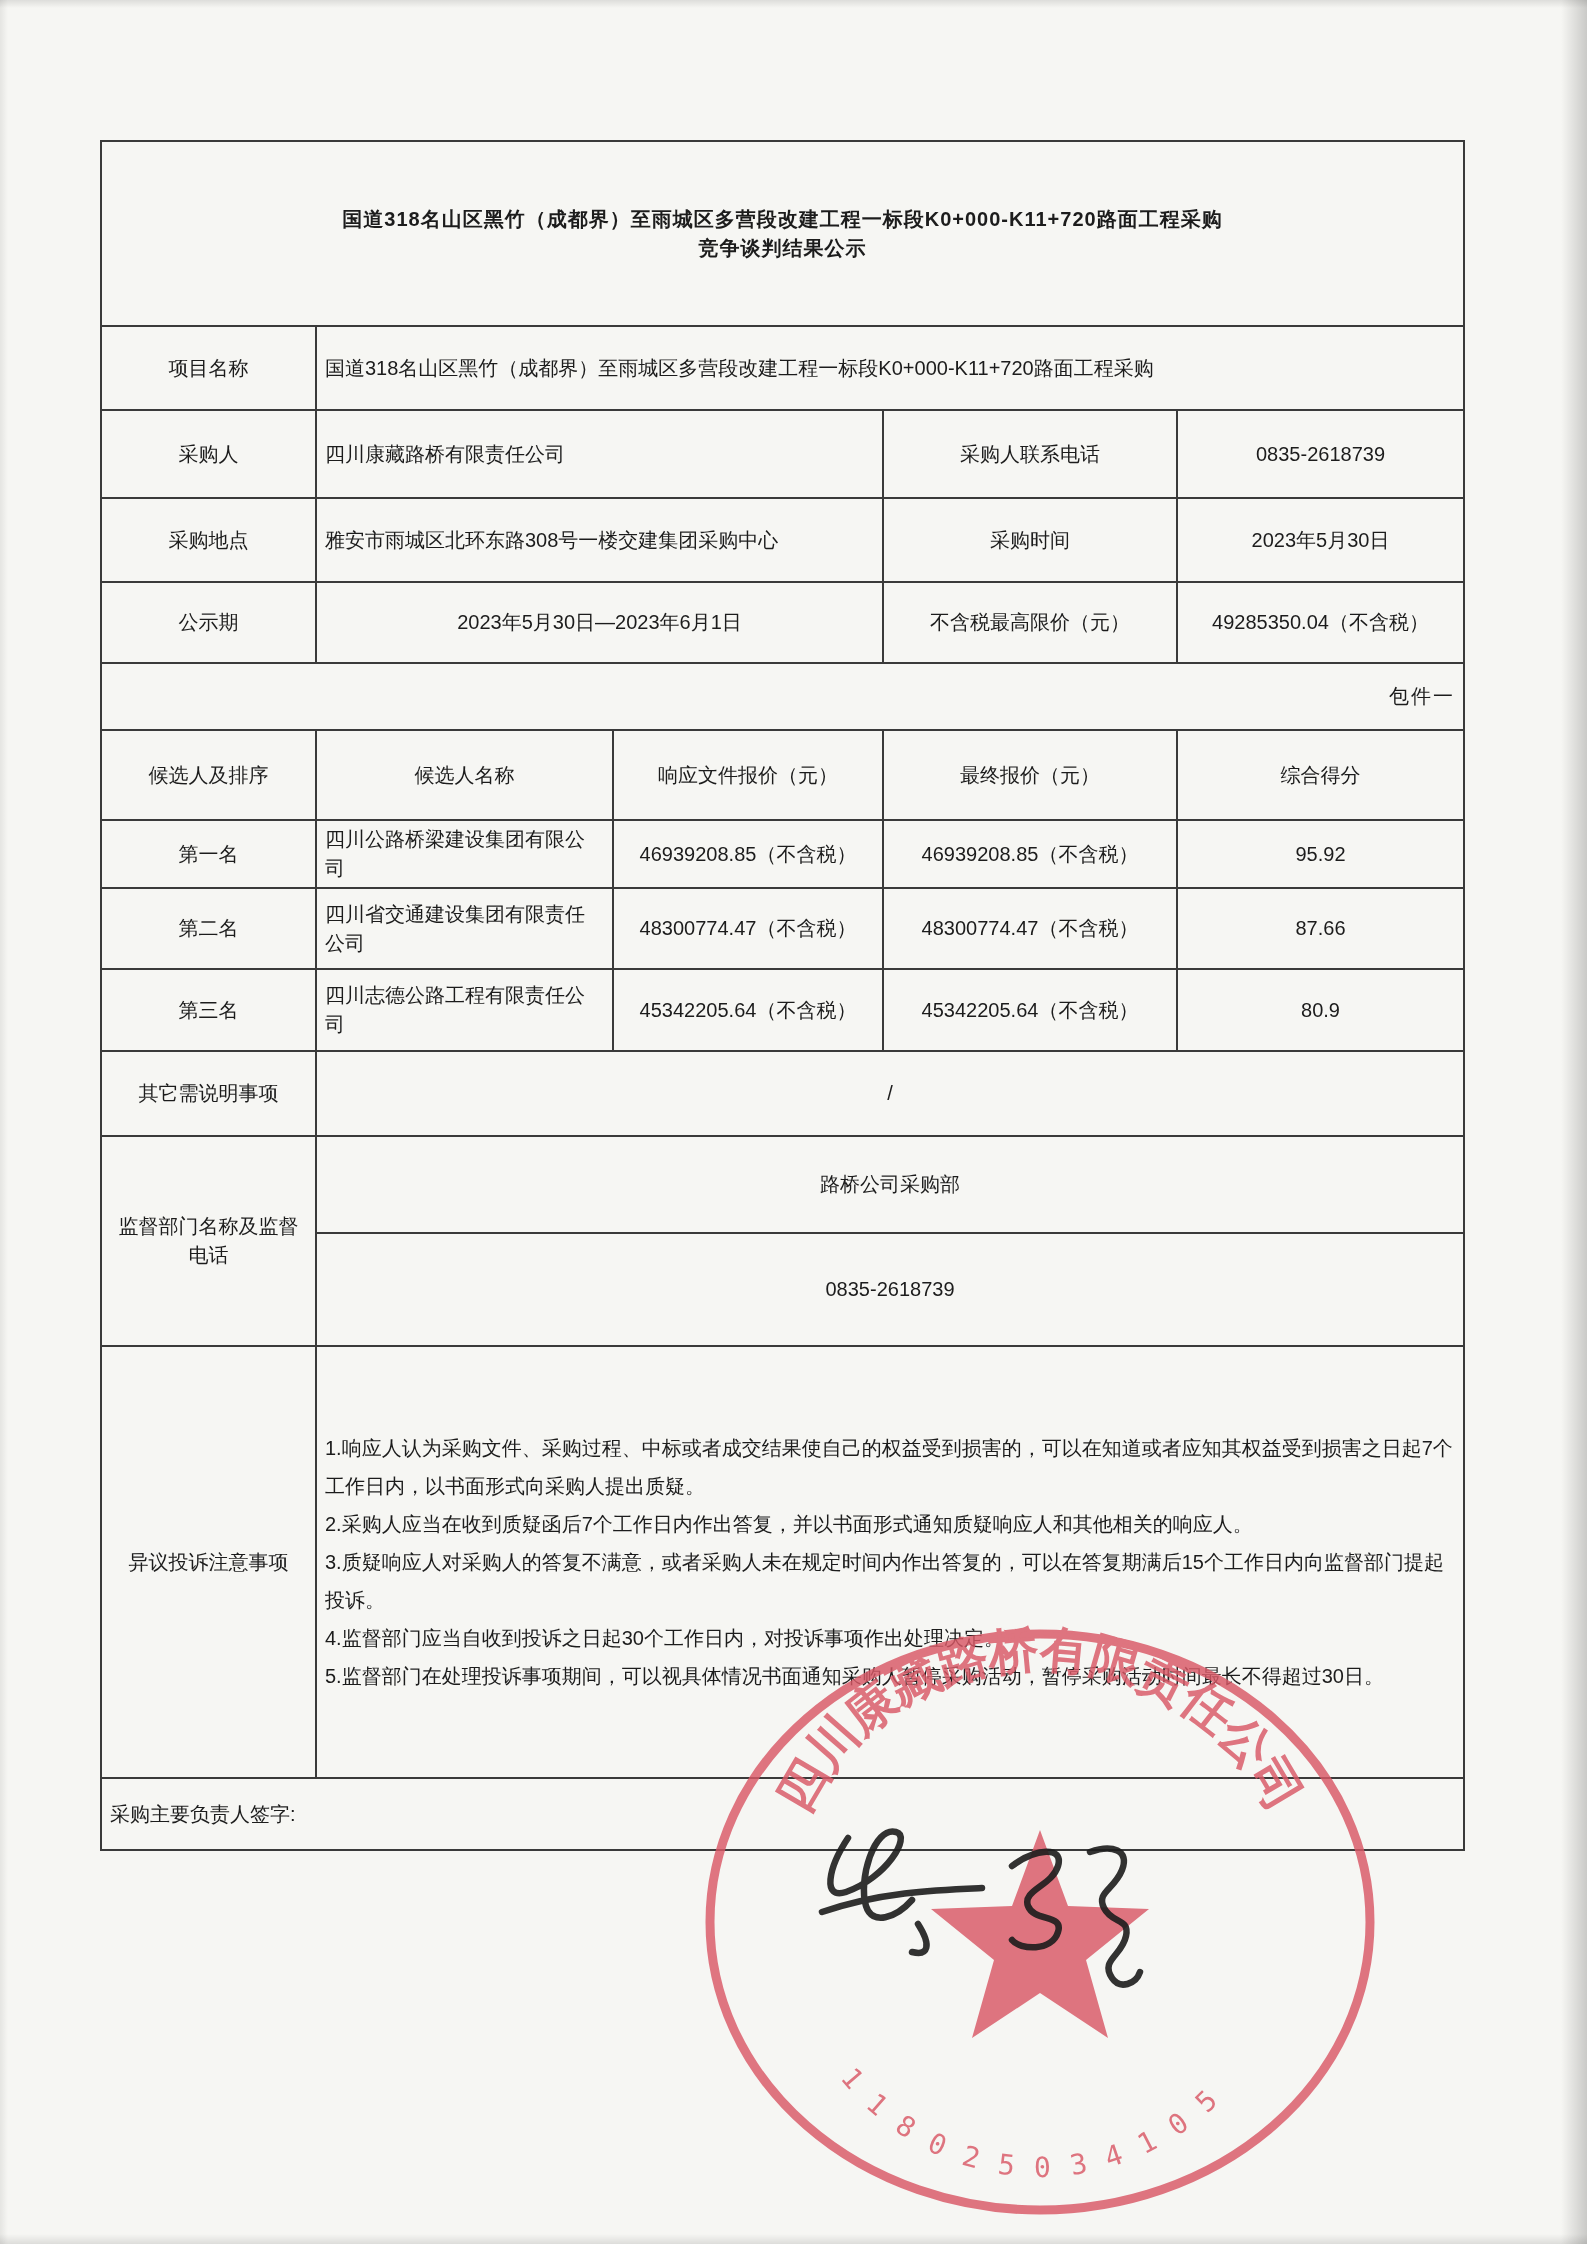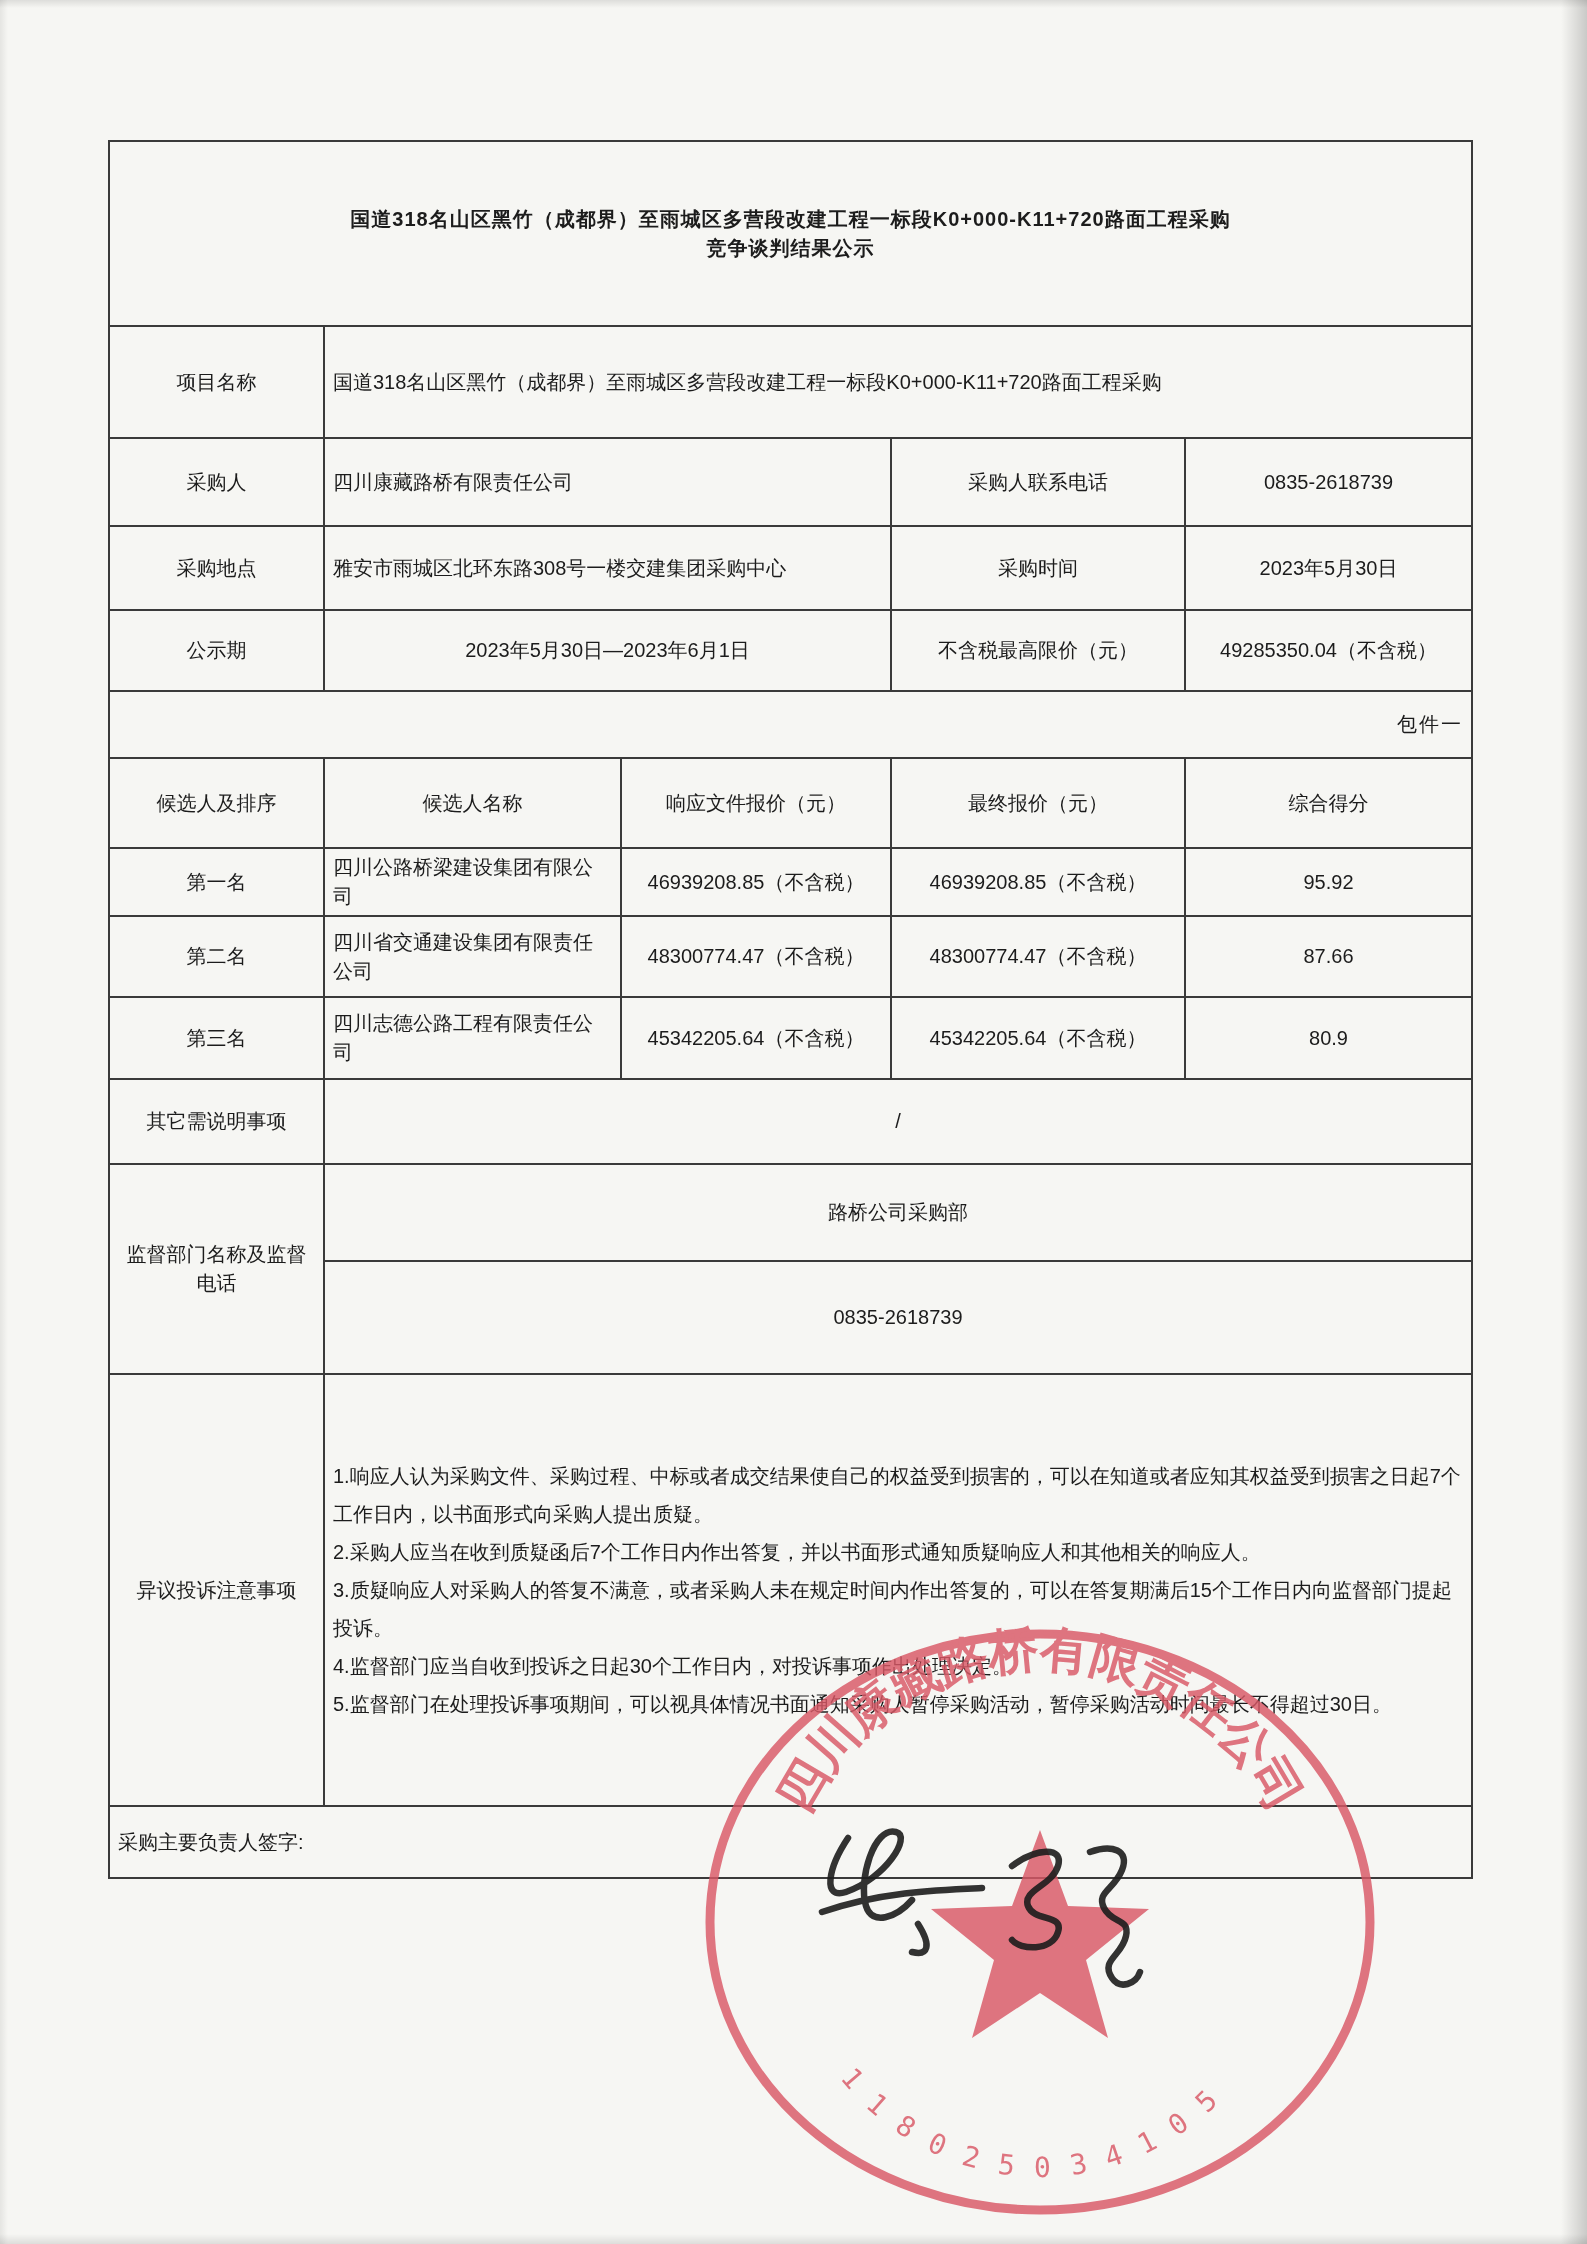--- a/index.html
+++ b/index.html
@@ -15,21 +15,21 @@
   .edge-right{position:absolute;top:0;right:0;width:26px;height:100%;
     background:linear-gradient(to right,rgba(0,0,0,0),rgba(0,0,0,.18));}
   .edge-top{position:absolute;top:0;left:0;width:100%;height:8px;
     background:linear-gradient(to bottom,rgba(0,0,0,.10),rgba(0,0,0,0));}
   .edge-left{position:absolute;top:0;left:0;width:8px;height:100%;
     background:linear-gradient(to right,rgba(0,0,0,.07),rgba(0,0,0,0));}
   .edge-bottom{position:absolute;bottom:0;left:0;width:100%;height:10px;
     background:linear-gradient(to top,rgba(0,0,0,.10),rgba(0,0,0,0));}
 
   table.doc{
-    position:absolute;left:108px;top:140px;width:1363px;
+    position:absolute;left:100px;top:140px;width:1363px;
     border-collapse:collapse;table-layout:fixed;
     background:transparent;
   }
   table.doc td{
     border:2px solid #3a3a3a;
     font-size:20px;line-height:1.45;
     vertical-align:middle;
     word-break:break-all;
     padding:4px 8px;
   }
@@ -67,21 +67,21 @@
     </colgroup>
 
     <tbody>
         <tr style="height:185px">
       <td colspan="5" class="title-cell">
         <div>国道318名山区黑竹（成都界）至雨城区多营段改建工程一标段K0+000-K11+720路面工程采购</div>
         <div>竞争谈判结果公示</div>
       </td>
     </tr>
 
-    <tr style="height:112px">
+    <tr style="height:84px">
       <td class="lbl">项目名称</td>
       <td colspan="4" class="l">国道318名山区黑竹（成都界）至雨城区多营段改建工程一标段K0+000-K11+720路面工程采购</td>
     </tr>
 
     <tr style="height:88px">
       <td class="lbl">采购人</td>
       <td colspan="2" class="l">四川康藏路桥有限责任公司</td>
       <td class="c">采购人联系电话</td>
       <td class="c">0835-2618739</td>
     </tr>

